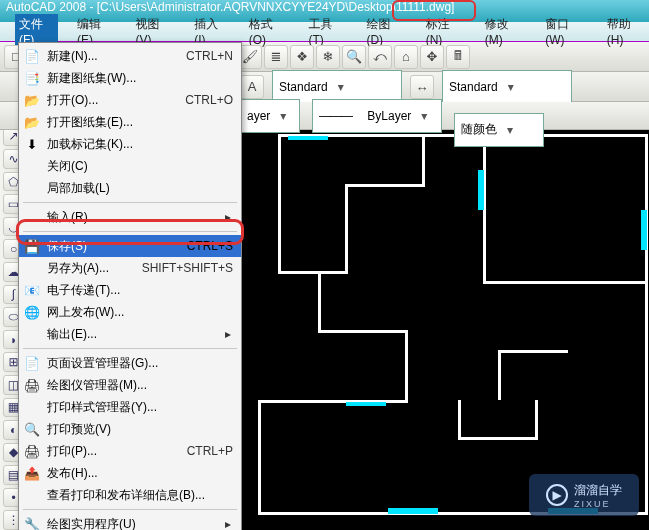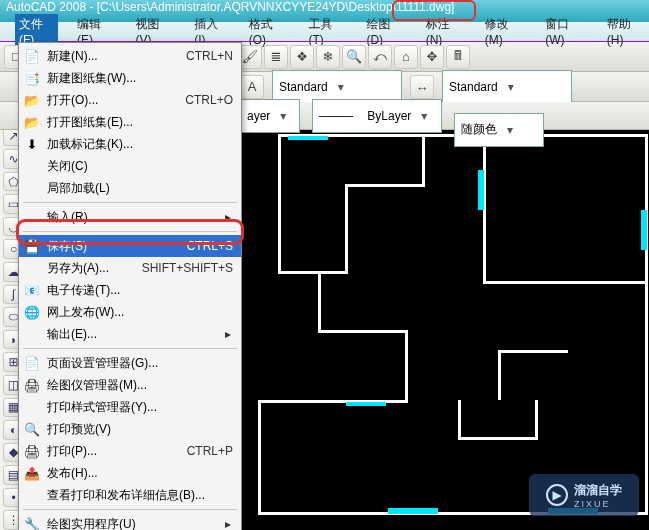--- a/index.html
+++ b/index.html
@@ -21,21 +21,21 @@
   
   .ln { position:absolute; background:#fff; }
   .ln.c { background:#00e5ff; }
   
   .ddmenu { position: absolute; left: 18px; top: 42px; width: 224px; background: #f4f4f4; border: 1px solid #8a8a8a; box-shadow: 2px 2px 6px rgba(0,0,0,.35); z-index: 50; padding: 2px 0; }
   .ddmenu .row { height: 22px; display:flex; align-items:center; padding: 0 8px 0 4px; gap:6px; }
   .ddmenu .row.sel { background:#2f6fd0; color:#fff; }
   .ddmenu .ic { width:18px; height:18px; display:flex; align-items:center; justify-content:center; font-size:13px; }
   .ddmenu .lbl { flex:1; white-space:nowrap; }
   .ddmenu .sc  { color:#333; }
-  .ddmenu .row.sel .sc { color:#ffffff; }
+  .ddmenu .row.sel .sc { color:#000000; }
   .ddmenu .sep { height:1px; background:#c7c7c7; margin:3px 4px; }
   .ddmenu .arrow { width:10px; text-align:center; color:#333; }
   .save-hi { position:absolute; left:16px; top:219px; width:228px; height:26px; border:3px solid #d33; border-radius:9px; pointer-events:none; z-index:60; }
   .watermark { position:absolute; right:10px; bottom:14px; width:110px; height:42px; background:rgba(30,55,95,.78); border-radius:6px; display:flex; align-items:center; justify-content:center; gap:6px; color:#cfe3ff; font-size:14px; z-index:40; }
   .watermark .play { width:22px; height:22px; border:2px solid #cfe3ff; border-radius:50%; display:flex; align-items:center; justify-content:center; }
 </style>
 </head>
 <body>
 
 <div class="titlebar">
@@ -252,16 +252,16 @@
       <div class="ic">🔧</div>
       <div class="lbl">绘图实用程序(U)</div>
       <div class="arrow">▸</div>
     </div>
   </div>
 <div class="save-hi"></div>
 
 <div class="watermark">
   <div class="play">▶</div>
   <div>
-    <div style="font-weight:bold;text-align:center;">溜溜自学</div>
+    <div style="font-weight:normal;text-align:center;">溜溜自学</div>
     <div style="font-size:9px; letter-spacing:2px; opacity:.8;">ZIXUE</div>
   </div>
 </div>
 
 </body></html>

